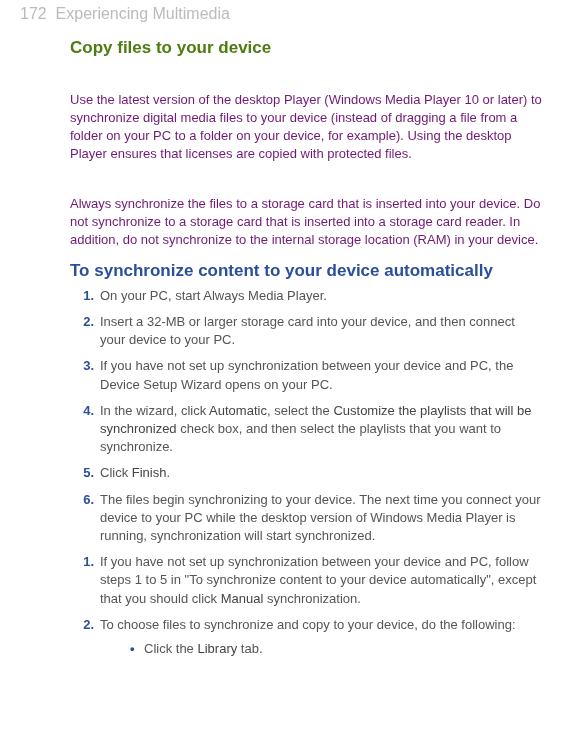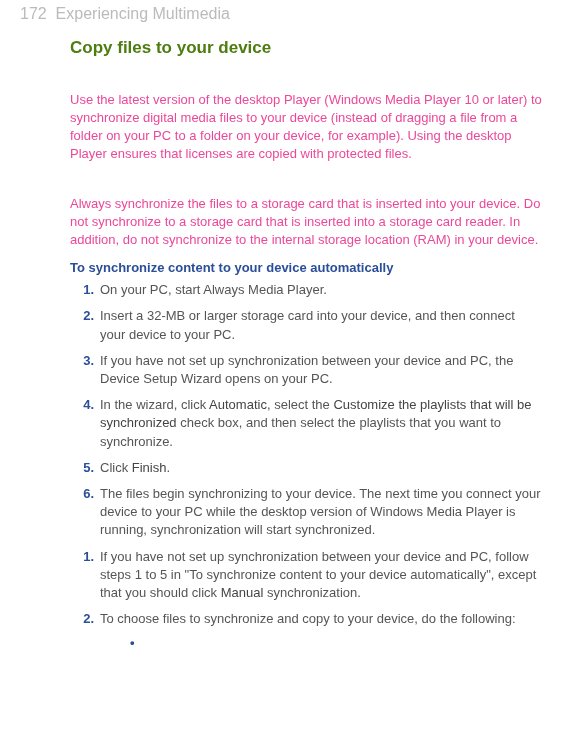--- a/index.html
+++ b/index.html
@@ -28,28 +28,28 @@
     color: #bbb;
   }
   .h1 {
     color: #4d7c0f;
     font-weight: bold;
     font-size: 17px;
     margin-top: 36px;
     margin-bottom: 2px;
   }
   .para {
-    color: #ec4899;
+    color: #701a75;
     margin-bottom: 10px;
     margin-top: 31px;
   }
   .h2 {
     color: #2a4e9a;
     font-weight: bold;
-    font-size: 13px;
+    font-size: 17px;
     margin-bottom: 4px;
   }
   ol.numlist {
     list-style: none;
     padding: 0;
     margin: 0;
   }
   ol.numlist > li {
     display: flex;
     margin-bottom: 8px;
@@ -123,18 +123,19 @@
     <li>
       <span class="num">1.</span>
       <span class="lit"><span>If you have not set up synchronization between your device and PC, follow steps 1 to 5 in "To synchronize content to your device automatically", except that you should click </span><b>Manual</b><span> synchronization.</span></span>
     </li>
     <li>
       <span class="num">2.</span>
       <span class="lit">
         <span>To choose files to synchronize and copy to your device, do the following:</span>
         <div class="sub">
           <span class="bullet">•</span>
+          <span><span>Click the </span><b>Library</b><span> tab.</span></span>
         </div>
       </span>
     </li>
   </ol>
 
 </div>
 
 </body></html>

